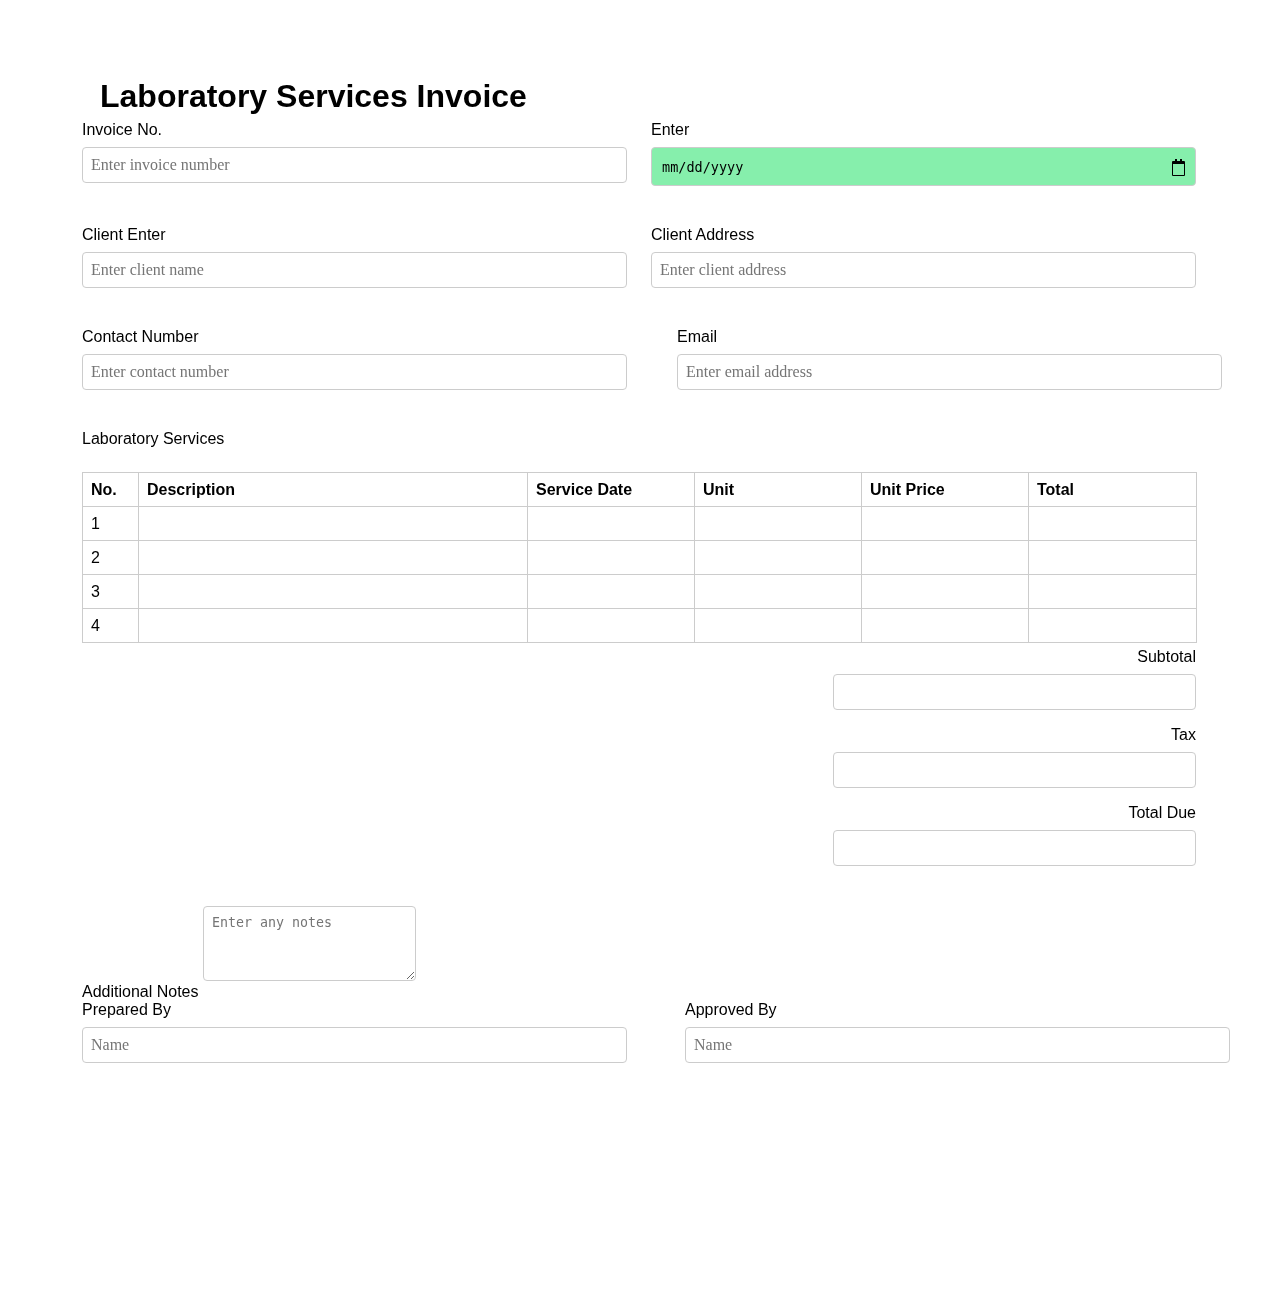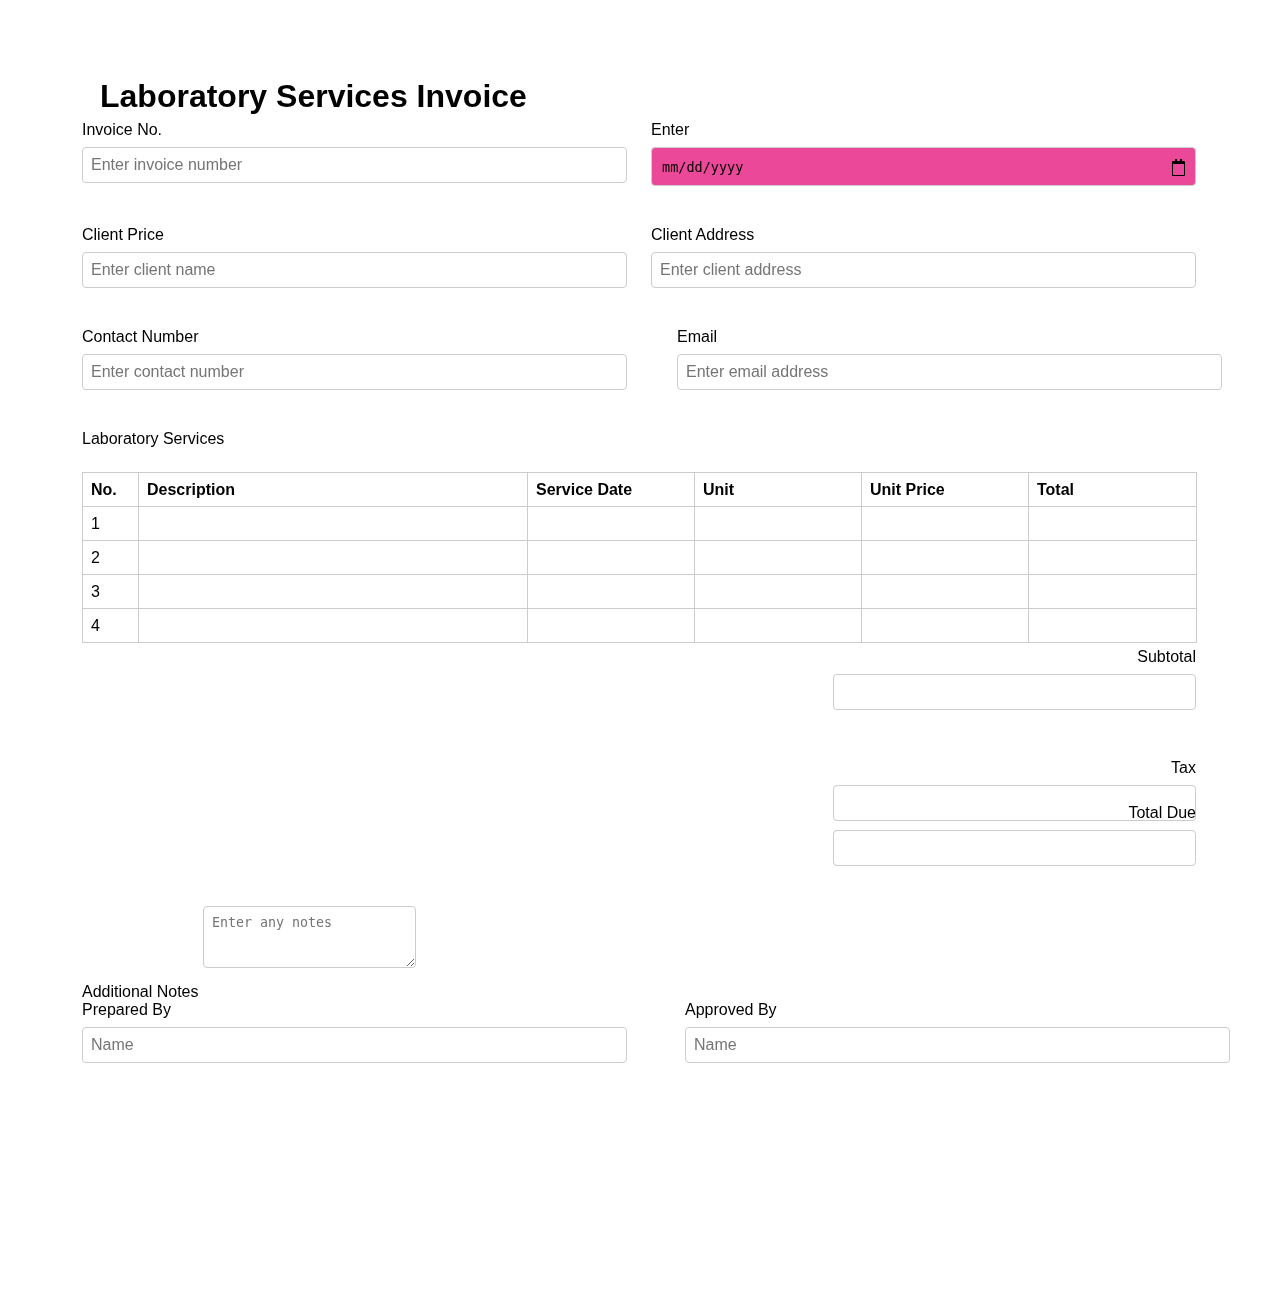--- a/index.html
+++ b/index.html
@@ -18,28 +18,28 @@
   }
   .field { position: absolute; width: 545px; }
   .field label {
     display: block; font-size: 16px; line-height: 18px; height: 18px;
   }
   .input {
     box-sizing: border-box; position: absolute; left: 0;
     width: 545px; height: 36px;
     border: 1px solid #cccccc; border-radius: 4px;
     padding: 0 8px; font-size: 16px;
-    font-family: Liberation Sans, sans-serif;
+    font-family: Liberation Serif, serif;
     background: #fff; color: #000; outline: none;
   }
   .input::placeholder { color: #757575; }
   .date-input {
     box-sizing: border-box; position: absolute; left: 0;
     width: 545px; height: 39px;
-    border: 1px solid #cccccc; border-radius: 4px; background: #ec4899;
+    border: 1px solid #cccccc; border-radius: 4px; background: #86efac;
     display: flex; align-items: center; justify-content: space-between;
     padding: 0 9px 0 10px;
   }
   .date-text { font-family: "DejaVu Sans Mono", monospace; font-size: 13.5px; color: #000; }
   .cal-icon { width: 15px; height: 15px; position: relative; }
   .cal-icon .body {
     position: absolute; left: 1px; top: 2px; width: 11px; height: 11px;
     border: 1.5px solid #000; border-top-width: 3px; border-radius: 1px;
   }
   .cal-icon .ring1, .cal-icon .ring2 {
@@ -64,21 +64,21 @@
   .summary label {
     display: block; text-align: right; font-size: 16px; line-height: 18px;
   }
   .summary .input { width: 363px; }
 
   .notes-label {
     position: absolute; left: 0; top: 983px; font-size: 16px; line-height: 18px;
   }
   textarea.notes {
     position: absolute; left: 121px; top: 906px;
-    box-sizing: border-box; width: 213px; height: 62px;
+    box-sizing: border-box; width: 213px; height: 75px;
     border: 1px solid #cccccc; border-radius: 4px;
     padding: 8px; font-family: "DejaVu Sans Mono", monospace; font-size: 13.3px;
     resize: both; outline: none;
   }
   textarea.notes::placeholder { color: #757575; }
 </style>
 </head>
 <body>
 
 <div class="page">
@@ -94,21 +94,21 @@
       <span class="date-text">mm/dd/yyyy</span>
       <span class="cal-icon">
         <span class="ring1"></span>
           <span class="ring2"></span>
           <span class="body"></span>
       </span>
     </div>
   </div>
 
   <div class="field" style="left:0; top:226px;">
-    <label>Client Price</label>
+    <label>Client Enter</label>
     <input class="input" style="top: 26px;" type="text" placeholder="Enter client name">
   </div>
   <div class="field" style="left:569px; top:226px;">
     <label>Client Address</label>
     <input class="input" style="top: 26px;" type="text" placeholder="Enter client address">
   </div>
 
   <div class="field" style="left:0; top:328px;">
     <label>Contact Number</label>
     <input class="input" style="top: 26px;" type="text" placeholder="Enter contact number">
@@ -171,21 +171,21 @@
         <td></td>
         <td></td>
       </tr>
     </tbody>
   </table>
 
   <div class="summary" style="top:648px;">
     <label>Subtotal</label>
     <input class="input" style="top: 26px;" type="text" value="">
   </div>
-  <div class="summary" style="top:726px;margin-top:33px;">
+  <div class="summary" style="top:726px;">
     <label>Tax</label>
     <input class="input" style="top: 26px;" type="text" value="">
   </div>
   <div class="summary" style="top:804px;">
     <label>Total Due</label>
     <input class="input" style="top: 26px;" type="text" value="">
   </div>
 
   <div class="notes-label">Additional Notes</div>
   <textarea class="notes" placeholder="Enter any notes" style=""></textarea>

